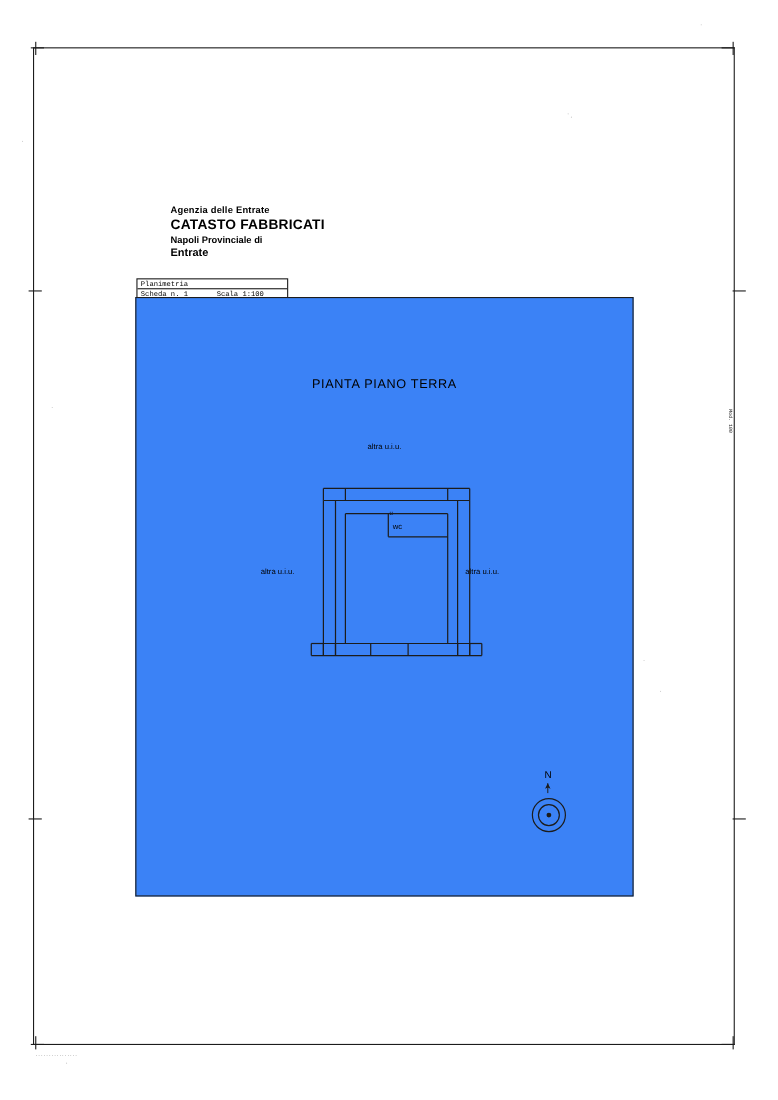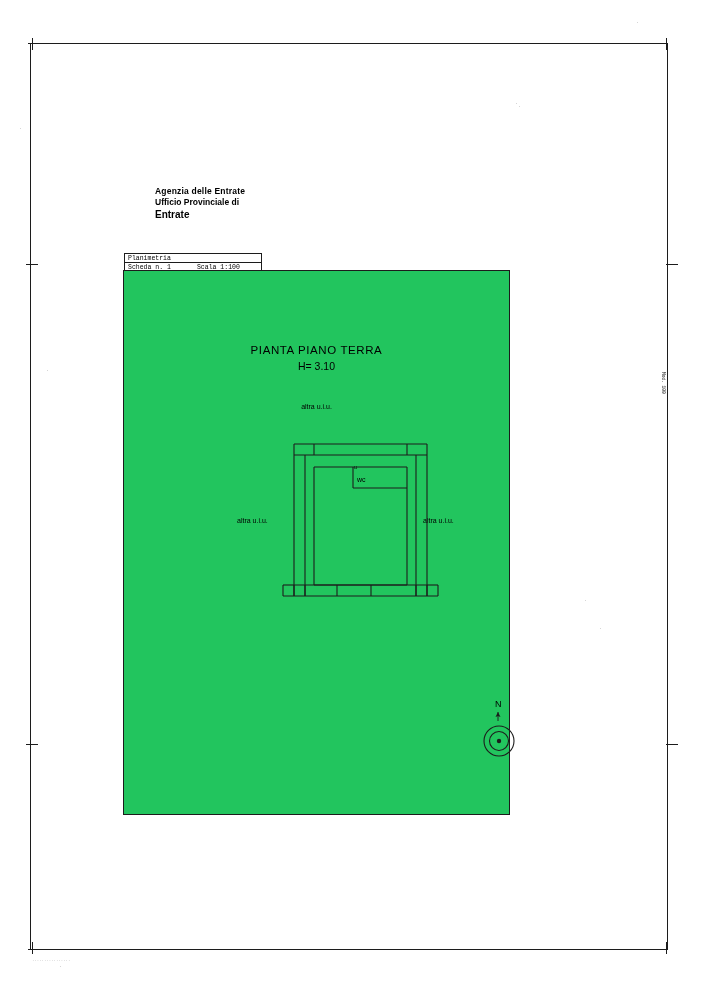--- a/index.html
+++ b/index.html
@@ -100,25 +100,25 @@
     white-space: nowrap;
   }
   .legend-cell.scheda { width: 68px; }
   .legend-cell.scala  { width: 66px; }
 
   
   .drawing-box {
     position: absolute;
     left: 123px;
     top: 270px;
-    width: 387px;
+    width: 453px;
     height: 545px;
     border: 1px solid #1c1c1c;
     box-sizing: border-box;
-    background: #22c55e;
+    background: #3b82f6;
   }
 
   .plan-title {
     position: absolute;
     left: 0; right: 0;
     top: 73px;
     text-align: center;
     font-size: 11.5px;
     letter-spacing: 0.6px;
   }
@@ -250,38 +250,38 @@
   <div class="speck" style="left:516px; top:103px;"></div>
   <div class="speck" style="left:519px; top:106px;"></div>
   <div class="speck" style="left:20px; top:128px;"></div>
   <div class="speck" style="left:47px; top:370px;"></div>
   <div class="speck" style="left:585px; top:600px;"></div>
   <div class="speck" style="left:600px; top:628px;"></div>
   <div class="speck" style="left:60px; top:966px;"></div>
 
   <div class="header-block">
     <div class="hdr-agency">Agenzia delle Entrate</div>
-    <div class="hdr-office">Ufficio Provinciale di</div>
+    <div class="hdr-title">CATASTO FABBRICATI</div>
+    <div class="hdr-office">Napoli Provinciale di</div>
     <div class="hdr-city">Entrate</div>
   </div>
 
   <div class="legend-table">
     <div class="legend-row top">
       <div class="legend-cell">Planimetria</div>
     </div>
     <div class="legend-row">
       <div class="legend-cell scheda">Scheda n. 1</div>
       <div class="legend-cell scala">Scala 1:100</div>
     </div>
   </div>
 
   <div class="drawing-box">
 
     <div class="plan-title">PIANTA PIANO TERRA</div>
-    <div class="plan-height">H= 3.10</div>
 
     <div class="label-top">altra u.i.u.</div>
     <div class="label-left">altra u.i.u.</div>
     <div class="label-right">altra u.i.u.</div>
     <div class="label-u">u</div>
     <div class="label-wc">wc</div>
 
     <svg class="plan-svg" viewBox="0 0 453 545">
       <g stroke="#1c1c1c" fill="none" stroke-width="1.1">
 

